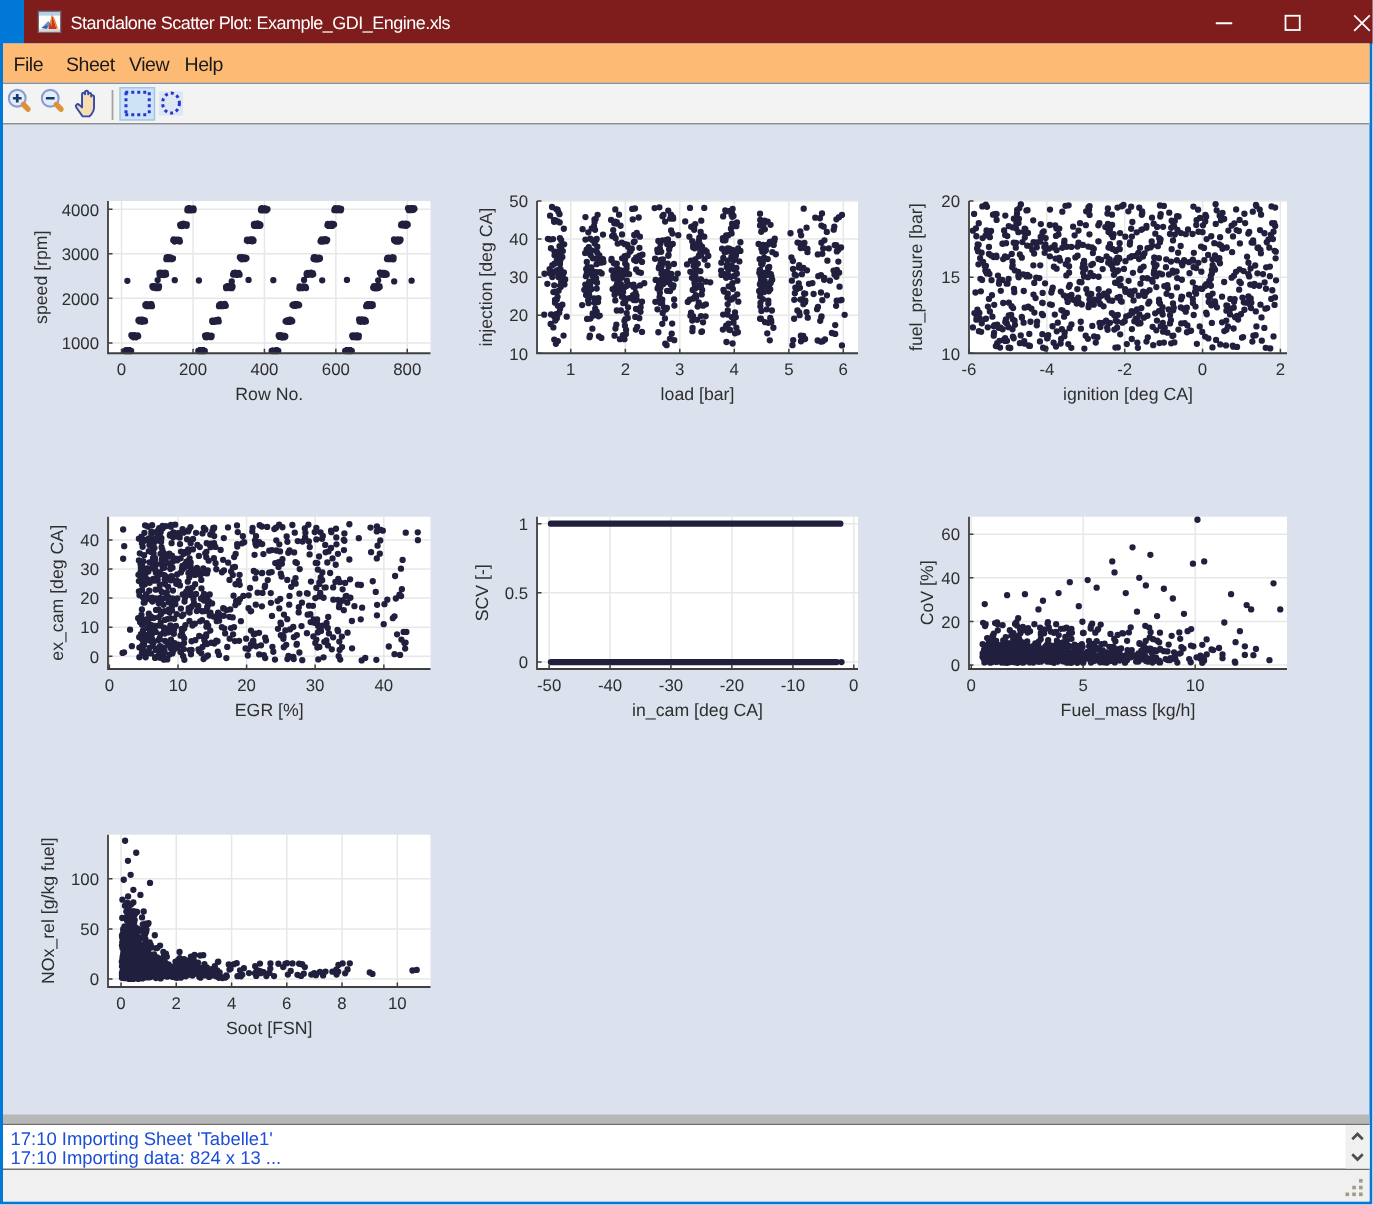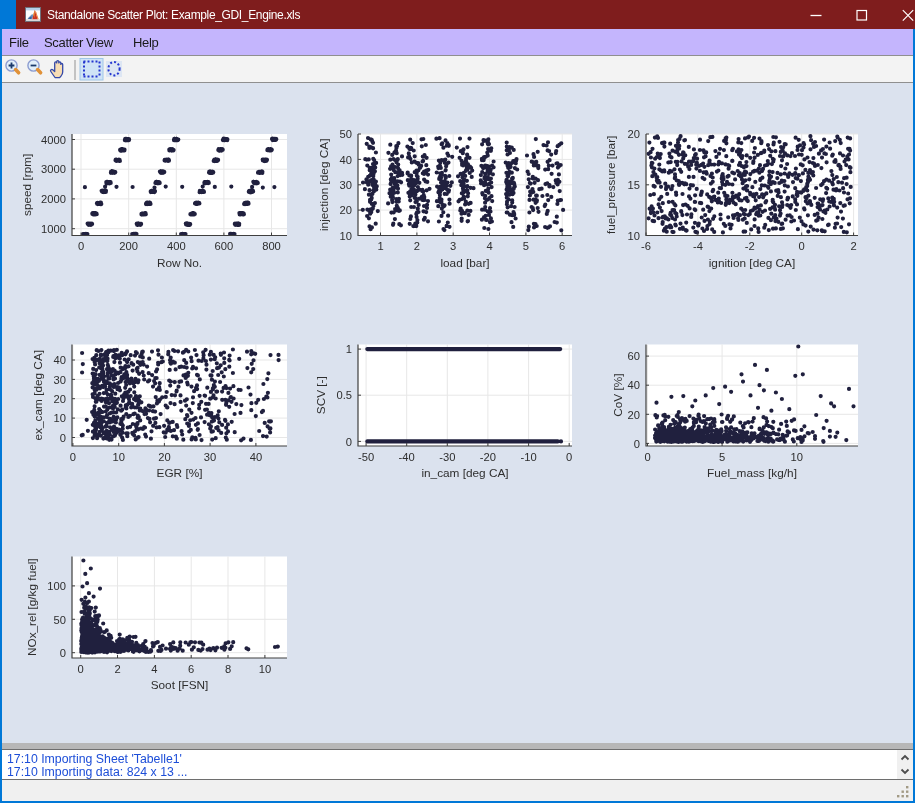--- a/index.html
+++ b/index.html
@@ -5,21 +5,21 @@
   html,body{margin:0;padding:0;}
   body{width:915px;height:803px;overflow:hidden;font-family:"Liberation Sans",sans-serif;}
   #win{position:relative;width:915px;height:803px;background:#0078d7;}
   #content{position:absolute;left:2px;top:29px;width:911px;height:772px;background:#dbe2ee;}
   
   #titlebar{position:absolute;left:0;top:0;width:915px;height:29px;background:#7f1d1d;margin-left:16px;}
   #ticon{position:absolute;left:9px;top:7px;width:16px;height:15px;}
   #ttext{position:absolute;left:31px;top:8px;font-size:12px;color:#fff;letter-spacing:-0.35px;}
   .winbtn{position:absolute;top:0;width:46px;height:29px;}
   
-  #menubar{position:absolute;left:0;top:0;width:911px;height:26px;background:#c4b5fd;color:#1a1a1a;font-size:13px;letter-spacing:-0.3px;}
+  #menubar{position:absolute;left:0;top:0;width:911px;height:26px;background:#fdba74;color:#1a1a1a;font-size:13px;letter-spacing:-0.3px;}
   .mitem{position:absolute;top:6px;}
   
   #toolbar{position:absolute;left:0;top:26px;width:911px;height:28px;background:#f3f3f3;border-top:1px solid #8f8f8f;border-bottom:1px solid #8f8f8f;box-sizing:border-box;}
   
   #splitter{position:absolute;left:0;top:714px;width:911px;height:6px;background:#b7b7b7;}
   #logbox{position:absolute;left:0;top:720px;width:911px;height:31px;background:#fff;border-top:1px solid #6e6e6e;border-bottom:1px solid #6e6e6e;box-sizing:border-box;}
   #logtext{position:absolute;left:5px;top:3px;font-size:12.3px;color:#1d4ed8;line-height:12.8px;white-space:pre;}
   #sbar{position:absolute;right:0;top:0;width:16px;height:29px;background:#f0f0f0;}
   #statusstrip{position:absolute;left:0;top:751px;width:911px;height:21px;background:#f0f0f0;}
 </style>
@@ -46,23 +46,23 @@
         <rect x="18" y="10.5" width="9.5" height="9.5" fill="none" stroke="#fff" stroke-width="1.2"></rect>
       </svg>
     <svg class="winbtn" style="right:0" viewBox="0 0 46 29">
         <path d="M17.8 10.2l10.4 10.4M28.2 10.2L17.8 20.6" stroke="#fff" stroke-width="1.2"></path>
       </svg>
   </div>
   <div id="content">
 
     <div id="menubar">
       <span class="mitem" style="left:7px">File</span>
-      <span class="mitem" style="left:42px">Scatter</span>
+      <span class="mitem" style="left:42px">Sheet</span>
       <span class="mitem" style="left:84px">View</span>
-      <span class="mitem" style="left:131px">Help</span>
+      <span class="mitem" style="left:121px">Help</span>
     </div>
 
     <div id="toolbar">
       <svg width="909" height="26" viewBox="0 0 909 26" style="display:block">
 
         <g>
           <circle cx="9.5" cy="9.5" r="5.6" fill="#e2effa" stroke="#8c9cd0" stroke-width="1.4"></circle>
           <path d="M6.6 9.5h5.8M9.5 6.6v5.8" stroke="#1a3a6b" stroke-width="1.8"></path>
           <path d="M13.6 13.6l3 3.2" stroke="#e09138" stroke-width="3.6" stroke-linecap="round"></path>
         </g>

